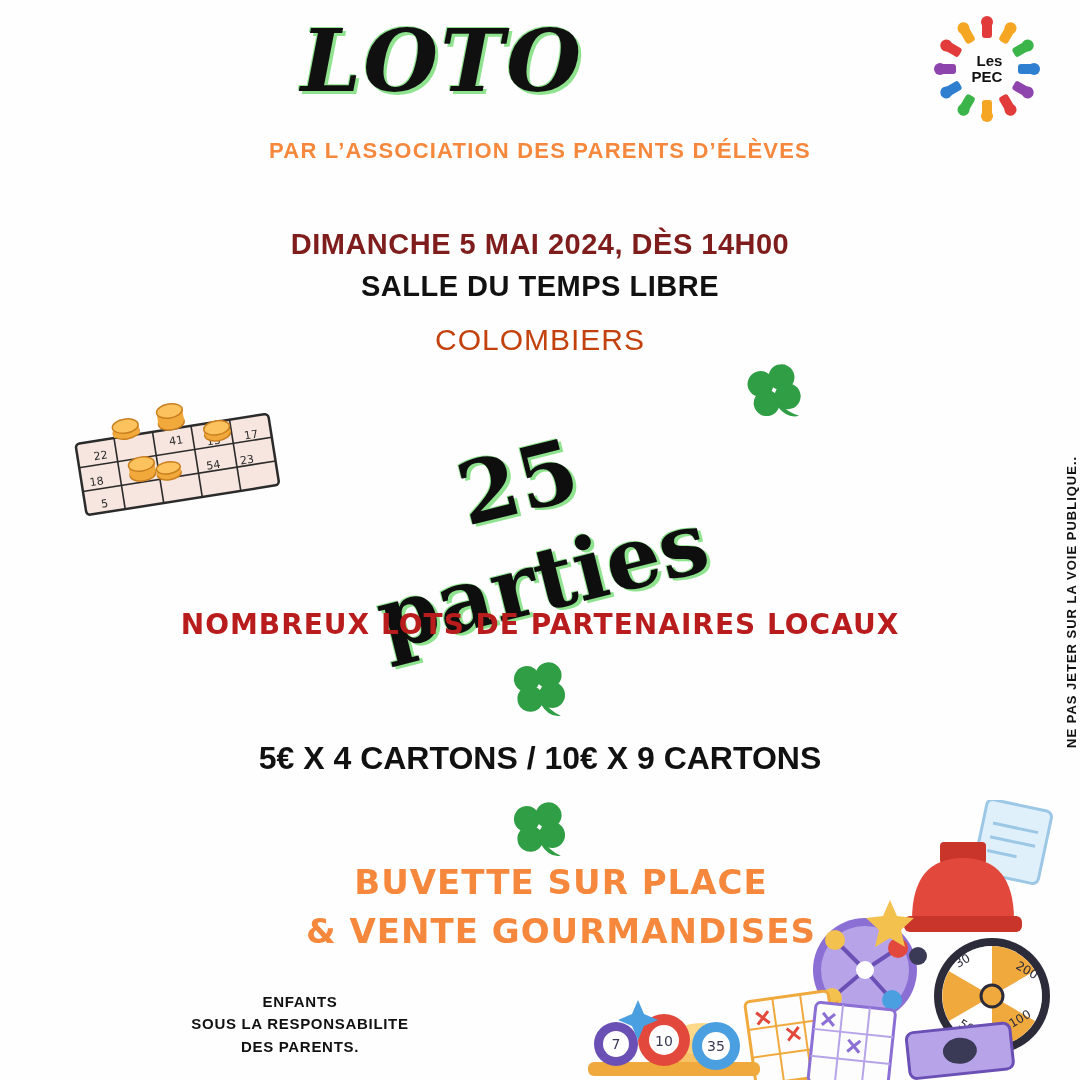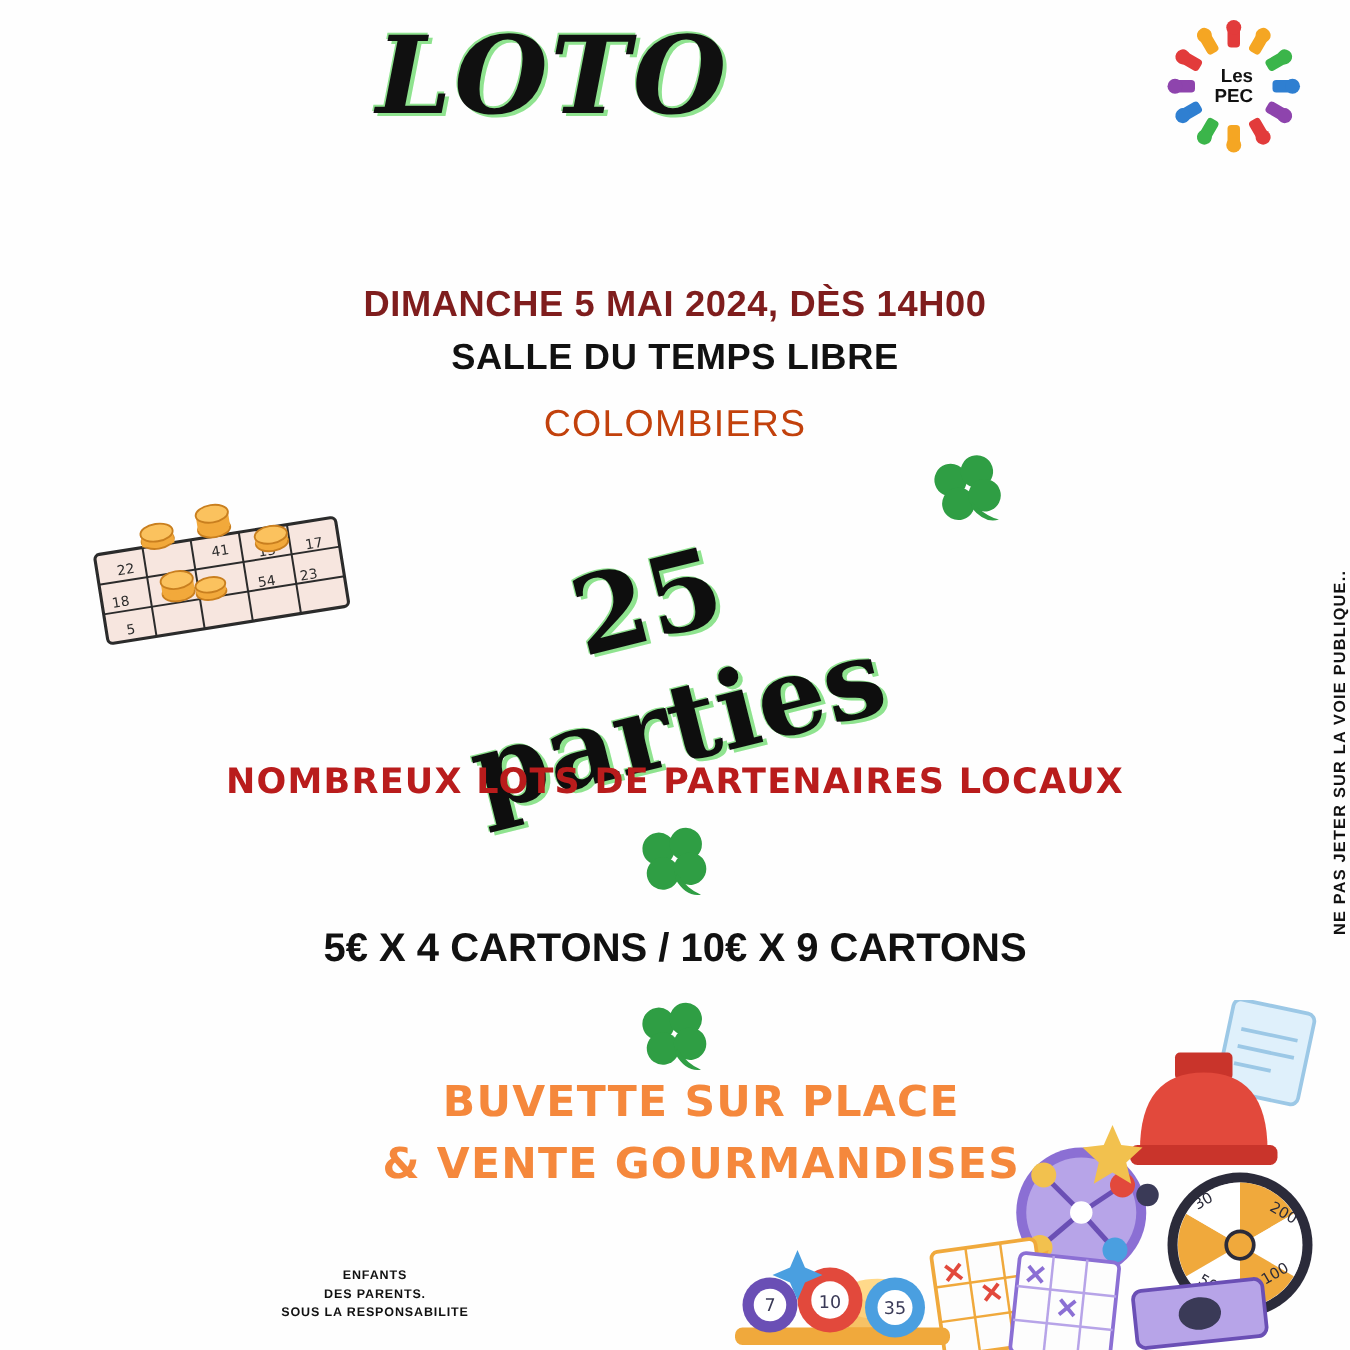--- a/index.html
+++ b/index.html
@@ -152,21 +152,21 @@
     line-height: 1.45;
     margin-left: 21px;
   }
 
   .footnote {
     position: absolute;
     bottom: 22px;
     left: 170px;
     width: 260px;
     text-align: center;
-    font-size: 10px;
+    font-size: 15px;
     font-weight: bold;
     letter-spacing: 0.7px;
     line-height: 1.5;
     color: #111;
   }
 
   .side-note {
     position: absolute;
     right: 16px;
     top: 418px;
@@ -202,20 +202,21 @@
     height: 280px;
   }
 </style>
 </head>
 <body>
 
 <div class="poster">
 
   <div class="title">LOTO</div>
 
+  <div class="subtitle">PAR L’ASSOCIATION DES PARENTS D’ÉLÈVES</div>
 
   <div class="logo">
     <svg viewBox="0 0 110 110" width="110" height="110">
       <g>
         <g transform="rotate(0 55 55)">
             <rect x="50" y="4" width="10" height="20" rx="3" fill="#e23b3b"></rect>
             <circle cx="55" cy="8" r="6" fill="#e23b3b"></circle>
           </g>
         <g transform="rotate(30 55 55)">
             <rect x="50" y="4" width="10" height="20" rx="3" fill="#f5a623"></rect>
@@ -367,22 +368,22 @@
     </svg>
   </div>
 
   <div class="buvette">
     <div>BUVETTE SUR PLACE</div>
     <div>&amp; VENTE GOURMANDISES</div>
   </div>
 
   <div class="footnote">
     <div>ENFANTS</div>
+    <div>SOUS LA RESPONSABILITE</div>
     <div>DES PARENTS.</div>
-    <div>SOUS LA RESPONSABILITE</div>
   </div>
 
   <div class="side-note">NE PAS JETER SUR LA VOIE PUBLIQUE..</div>
 
   <div class="art-bottom">
     <svg viewBox="0 0 520 280" width="520" height="280">
 
       <g transform="rotate(12 455 40)">
         <rect x="420" y="5" width="66" height="74" rx="6" fill="#dff0fb" stroke="#9cc8e6" stroke-width="3"></rect>
         <line x1="430" y1="28" x2="476" y2="28" stroke="#9cc8e6" stroke-width="3"></line>

